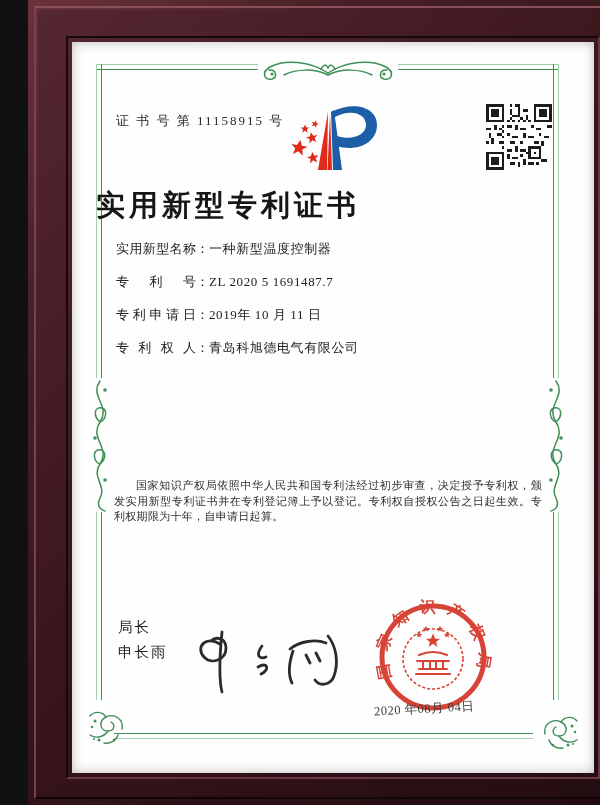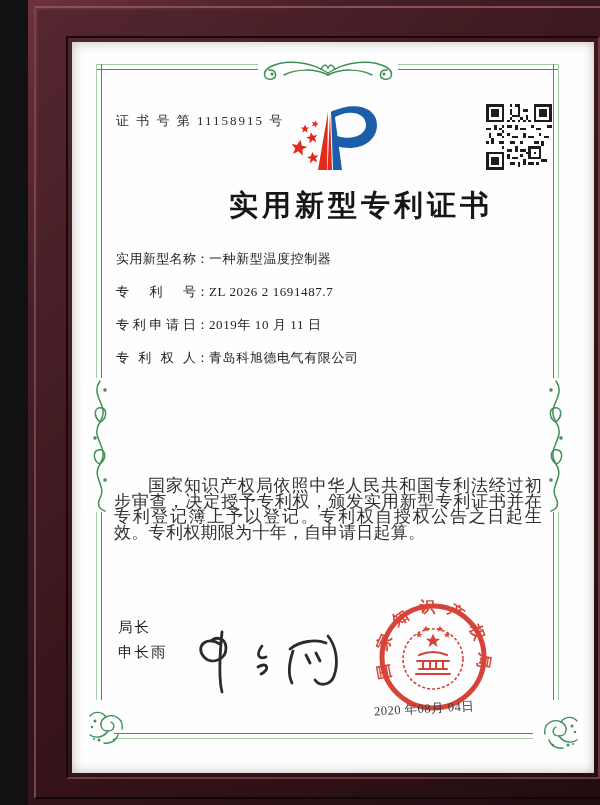--- a/index.html
+++ b/index.html
@@ -28,29 +28,29 @@
   .orn-top{left:186px;top:14px;}
   .orn-left{left:11px;top:336px;}
   .orn-right{right:21px;top:336px;transform:scaleX(-1);}
   .orn-bl{left:14px;bottom:28px;transform:scaleX(-1);}
   .orn-br{right:13px;bottom:23px;}
   
   .content{position:absolute;inset:0;}
   .cert-no{position:absolute;left:88px;top:112px;font-size:13px;letter-spacing:2px;color:#2b2b2b;}
   .logo{position:absolute;left:252px;top:96px;}
   .qr{position:absolute;left:458px;top:104px;}
-  .title{position:absolute;left:68px;width:397px;top:186px;margin:0;text-align:right;
+  .title{position:absolute;left:68px;width:397px;top:186px;margin:0;text-align:left;
          font-size:29px;font-weight:bold;letter-spacing:4px;color:#161616;font-family:Liberation Serif, serif;}
-  .fields{position:absolute;left:88px;top:250px;width:430px;font-size:13px;color:#222;}
+  .fields{position:absolute;left:88px;top:240px;width:430px;font-size:13px;color:#222;}
   .row{line-height:18px;margin-bottom:15px;white-space:nowrap;}
   .lbl{display:inline-block;width:80px;text-align:justify;text-align-last:justify;vertical-align:top;}
   .colon{display:inline-block;}
   .val{letter-spacing:.6px;}
   .pair1{display:inline-block;width:224px;}
-  .paras{position:absolute;left:86px;top:478px;width:428px;font-size:17px;line-height:15.5px;
+  .paras{position:absolute;left:86px;top:478px;width:428px;font-size:11px;line-height:15.5px;
          color:#2e2e2e;text-align:justify;letter-spacing:.3px;}
   .paras p{margin:0 0 5px 0;text-indent:2em;}
   .signer{position:absolute;left:90px;top:615px;font-family:"Liberation Sans","DejaVu Sans",sans-serif;
           font-size:14.5px;line-height:25px;color:#222;letter-spacing:2px;}
   .signature{position:absolute;left:150px;top:622px;}
   .seal{position:absolute;left:345px;top:597px;width:120px;height:120px;}
   .seal-date{position:absolute;left:346px;top:700px;width:130px;font-size:12.5px;color:#3a3a3a;
              letter-spacing:.5px;transform:rotate(-3deg);white-space:nowrap;}
 </style>
 </head>
@@ -194,21 +194,21 @@
       <rect x="18" y="18" width="1" height="1" fill="#1d1d1d"></rect>
     </svg>
 
     <h1 class="title">实用新型专利证书</h1>
 
     <div class="fields">
       <div class="row">
         <span class="lbl">实用新型名称</span><span class="colon">：</span><span class="val">一种新型温度控制器</span>
       </div>
       <div class="row">
-        <span class="lbl">专利号</span><span class="colon">：</span><span class="val">ZL 2026 2 1691487.7</span>
+        <span class="lbl">专利号</span><span class="colon">：</span><span class="val">ZL 2020 5 1691487.7</span>
       </div>
       <div class="row">
         <span class="lbl">专利申请日</span><span class="colon">：</span><span class="val">2019年 10 月 11 日</span>
       </div>
       <div class="row">
         <span class="lbl">专利权人</span><span class="colon">：</span><span class="val">青岛科旭德电气有限公司</span>
       </div>
     </div>
 
     <div class="paras">

